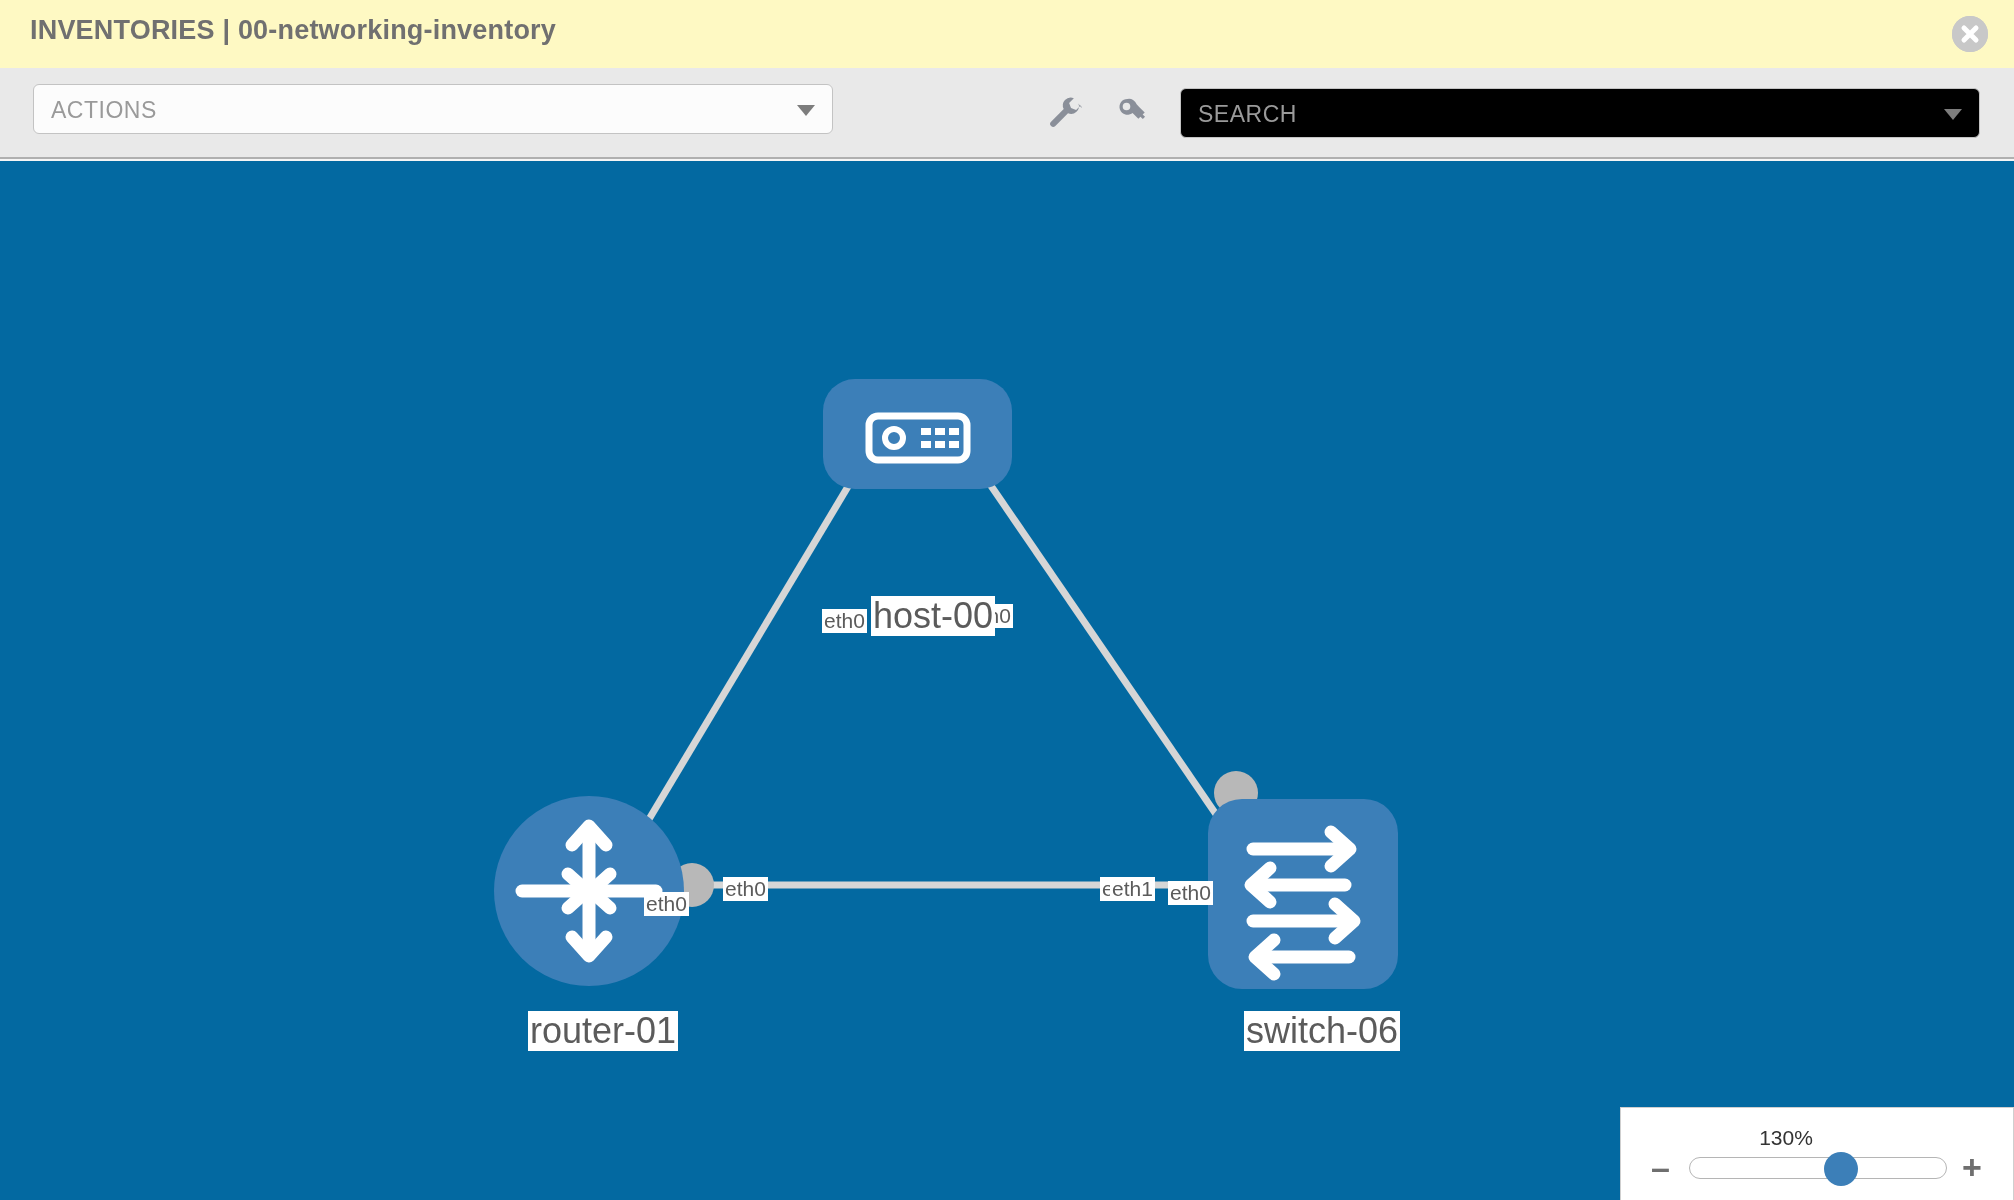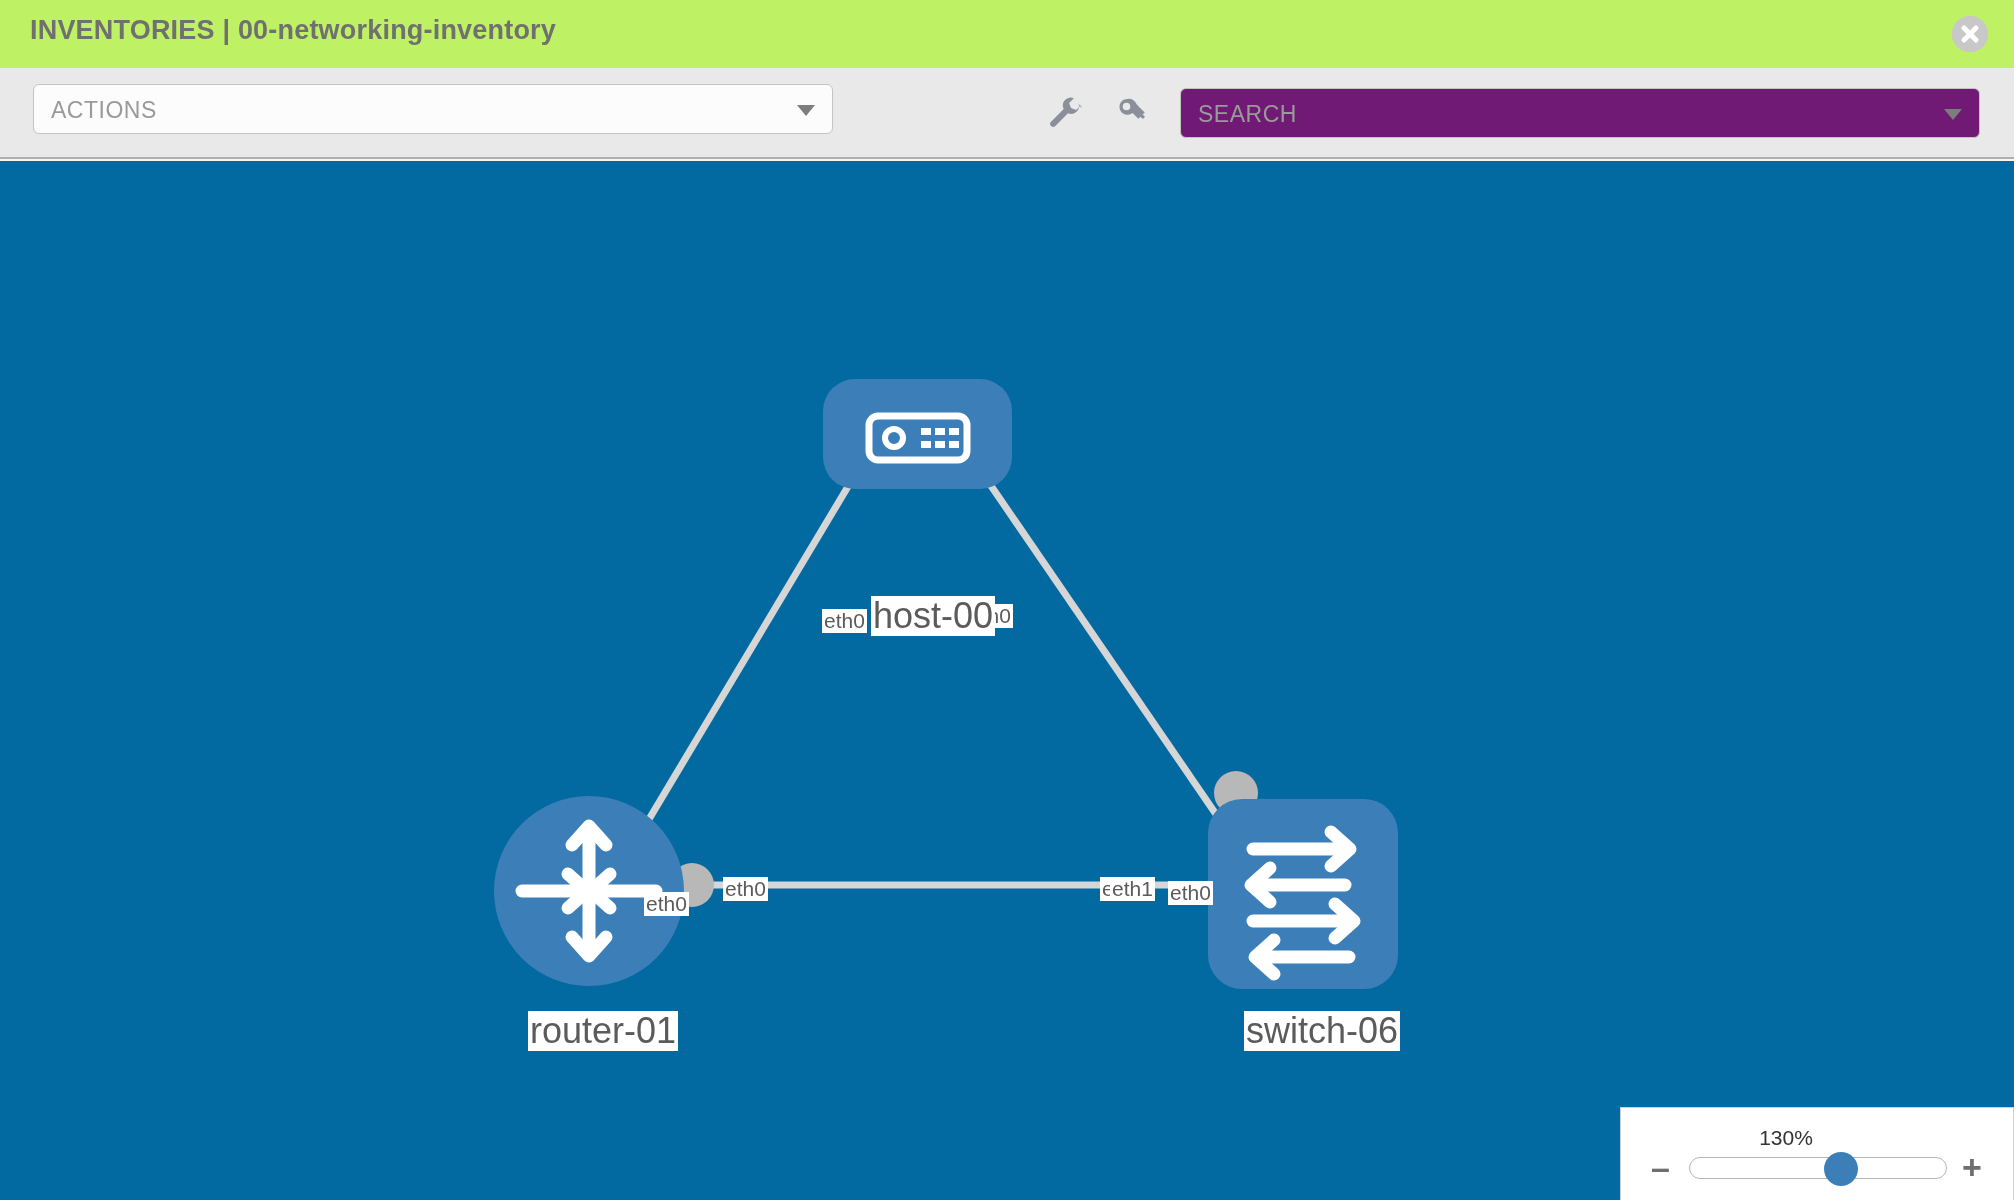--- a/index.html
+++ b/index.html
@@ -15,21 +15,21 @@
   .app {
     position: relative;
     width: 2014px; height: 1200px;
     background: #f5f5f5;
   }
 
   
   .header {
     position: absolute; left: 0; top: 0;
     width: 2014px; height: 72px;
-    background: #bef264;
+    background: #fef9c3;
     border-bottom: 1px solid #b9b9b9;
   }
   .header-title {
     position: absolute; left: 30px; top: 15px;
     font-size: 27px; font-weight: bold;
     color: #707070;
     letter-spacing: 0.2px;
     white-space: nowrap;
   }
   .close-btn {
@@ -72,21 +72,21 @@
     position: absolute; top: 27px;
     width: 38px; height: 38px;
     cursor: pointer;
   }
   .tool-icon.wrench { left: 1046px; }
   .tool-icon.key { left: 1114px; }
 
   .search-select {
     position: absolute; left: 1180px; top: 20px;
     width: 800px; height: 50px;
-    background: #701a75;
+    background: #000000;
     border: 1px solid #c3c3c3;
     border-radius: 6px;
     cursor: text;
   }
   .search-label {
     position: absolute; left: 17px; top: 12px;
     font-size: 23px; color: #9a9a9a;
     letter-spacing: 0.5px;
   }
 

